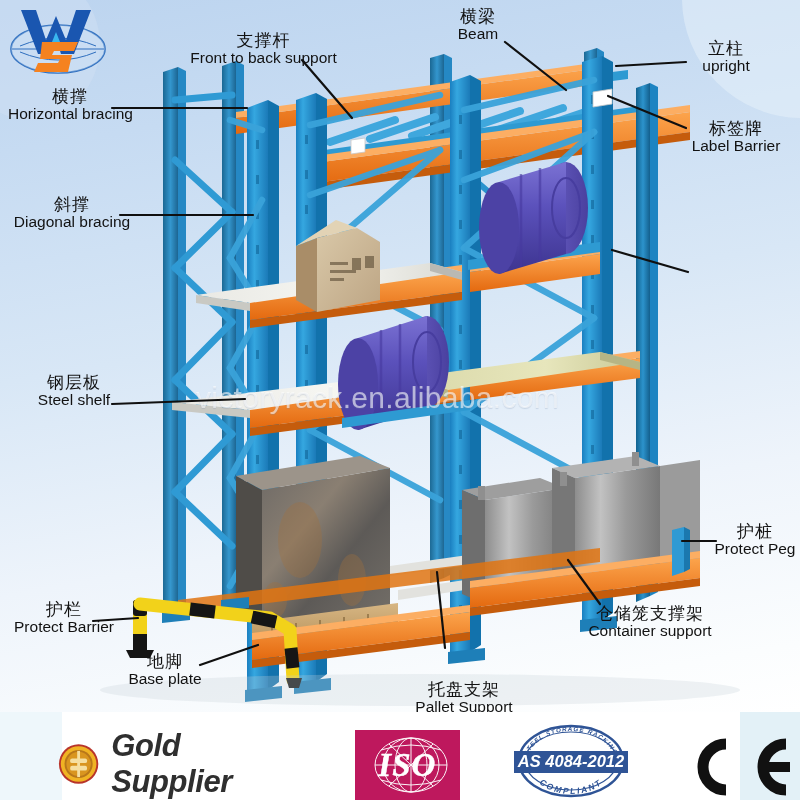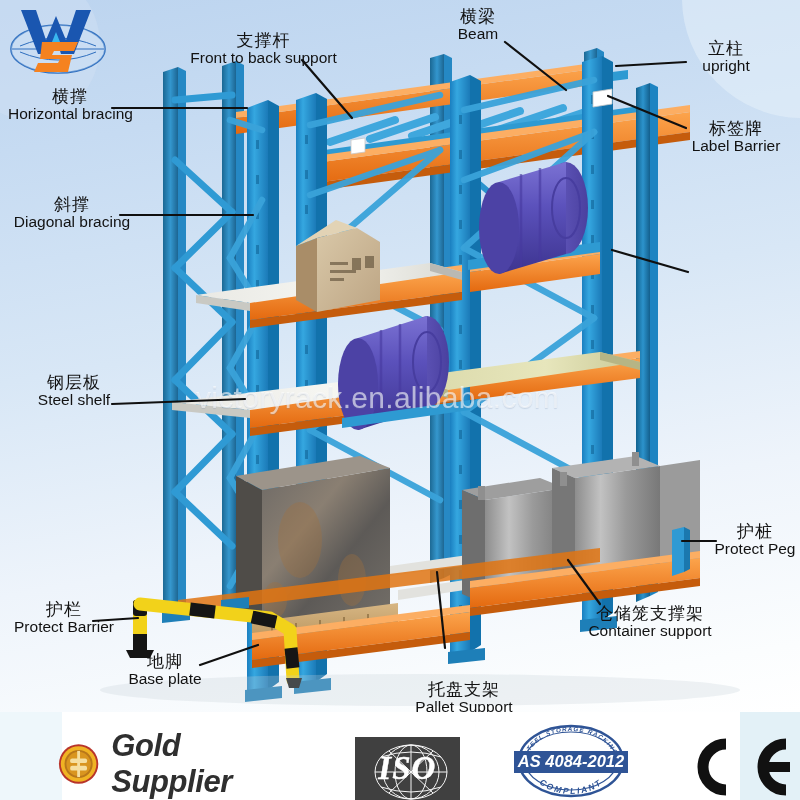--- a/index.html
+++ b/index.html
@@ -78,21 +78,21 @@
   #certbar .tint-r { position:absolute; right:0; top:0; width:60px; height:88px; background:#e3f1f7; }
   #certbar .inner {
     position: relative; z-index:2;
     width: 800px; height: 88px;
     display:flex; align-items:flex-end;font-style:italic;
   }
   .gold-wrap { display:flex; align-items:center; margin-left: 58px; }
   .gold-text { font-size: 31px; font-weight: bold; color:#2f2f2f; margin-left: 12px; letter-spacing:-0.4px; }
   .iso-badge {
     margin-left: 58px;
-    width: 112px; height: 63px; background:#404040;
+    width: 112px; height: 70px; background:#be185d;
     display:flex; align-items:center; justify-content:center;
     position: relative; overflow:hidden;
   }
   .iso-badge .iso-text {
     color:#fff; font-size: 33px; font-weight: bold; letter-spacing:1px;
     font-family:"Liberation Serif", serif; position:relative; z-index:3;
     -webkit-text-stroke: 0.4px #fff;
   }
   .as-badge { margin-left: 46px; width: 130px; height: 78px; position:relative; }
   .ce-mark { margin-left: 46px; width: 118px; height: 66px; position:relative; }

